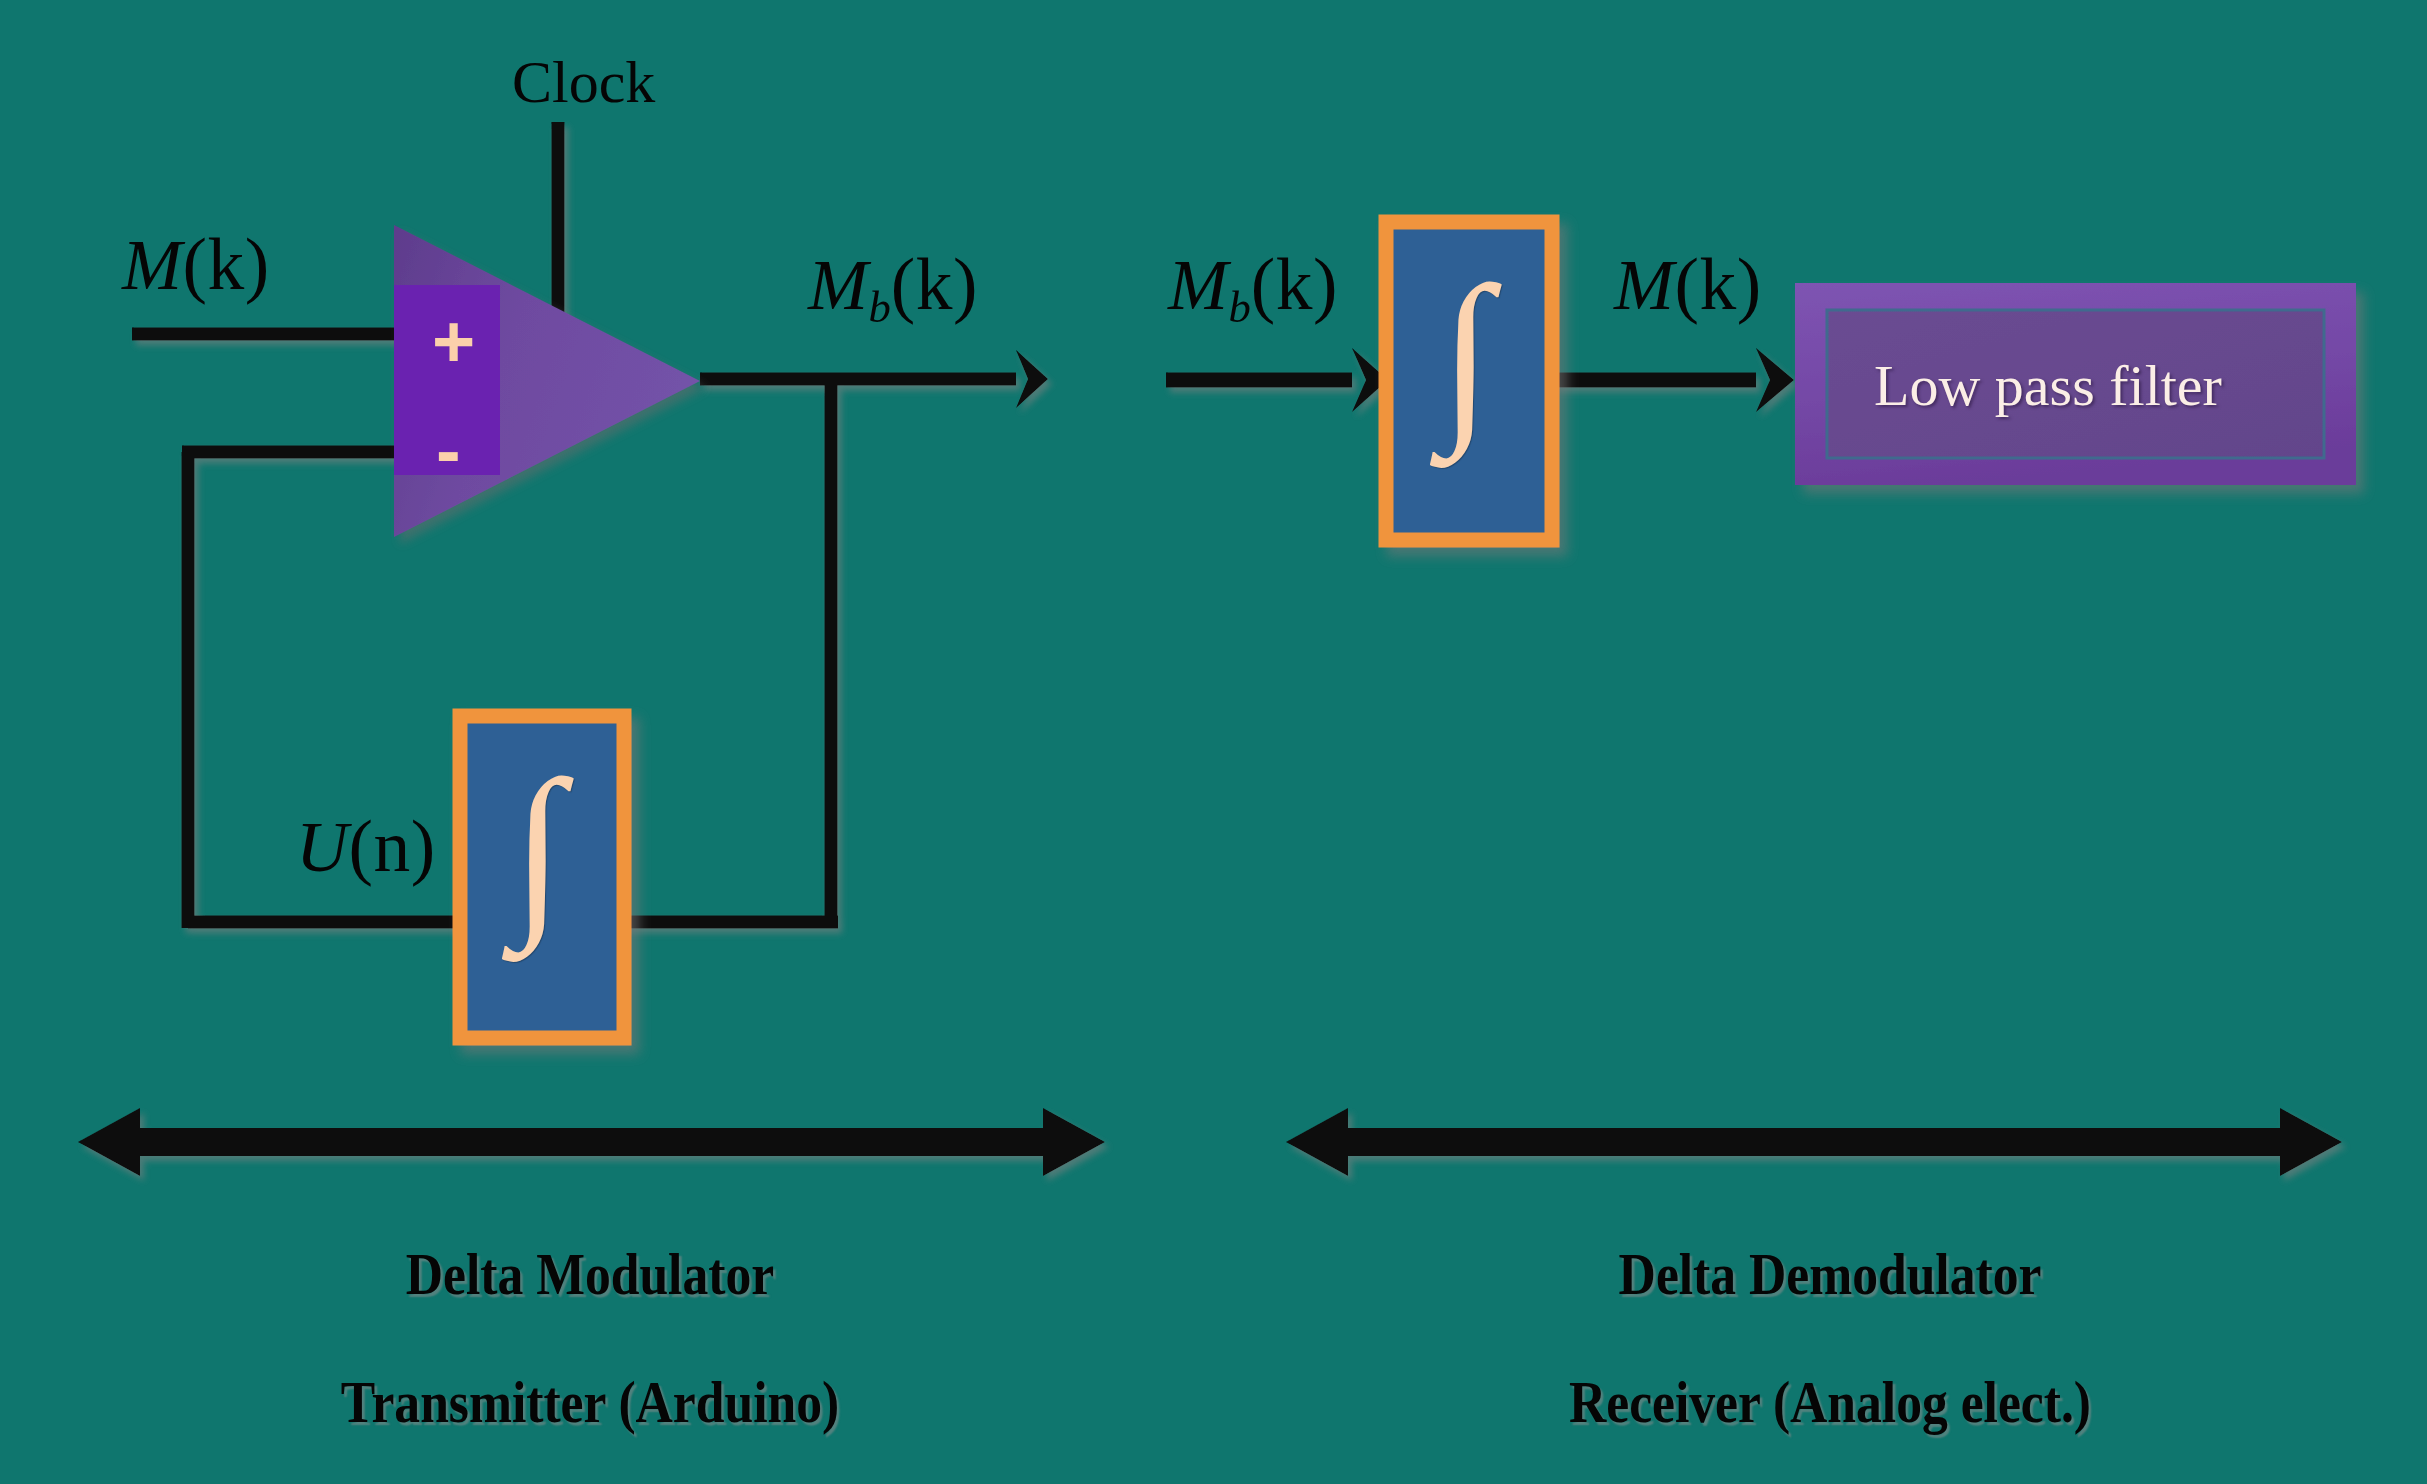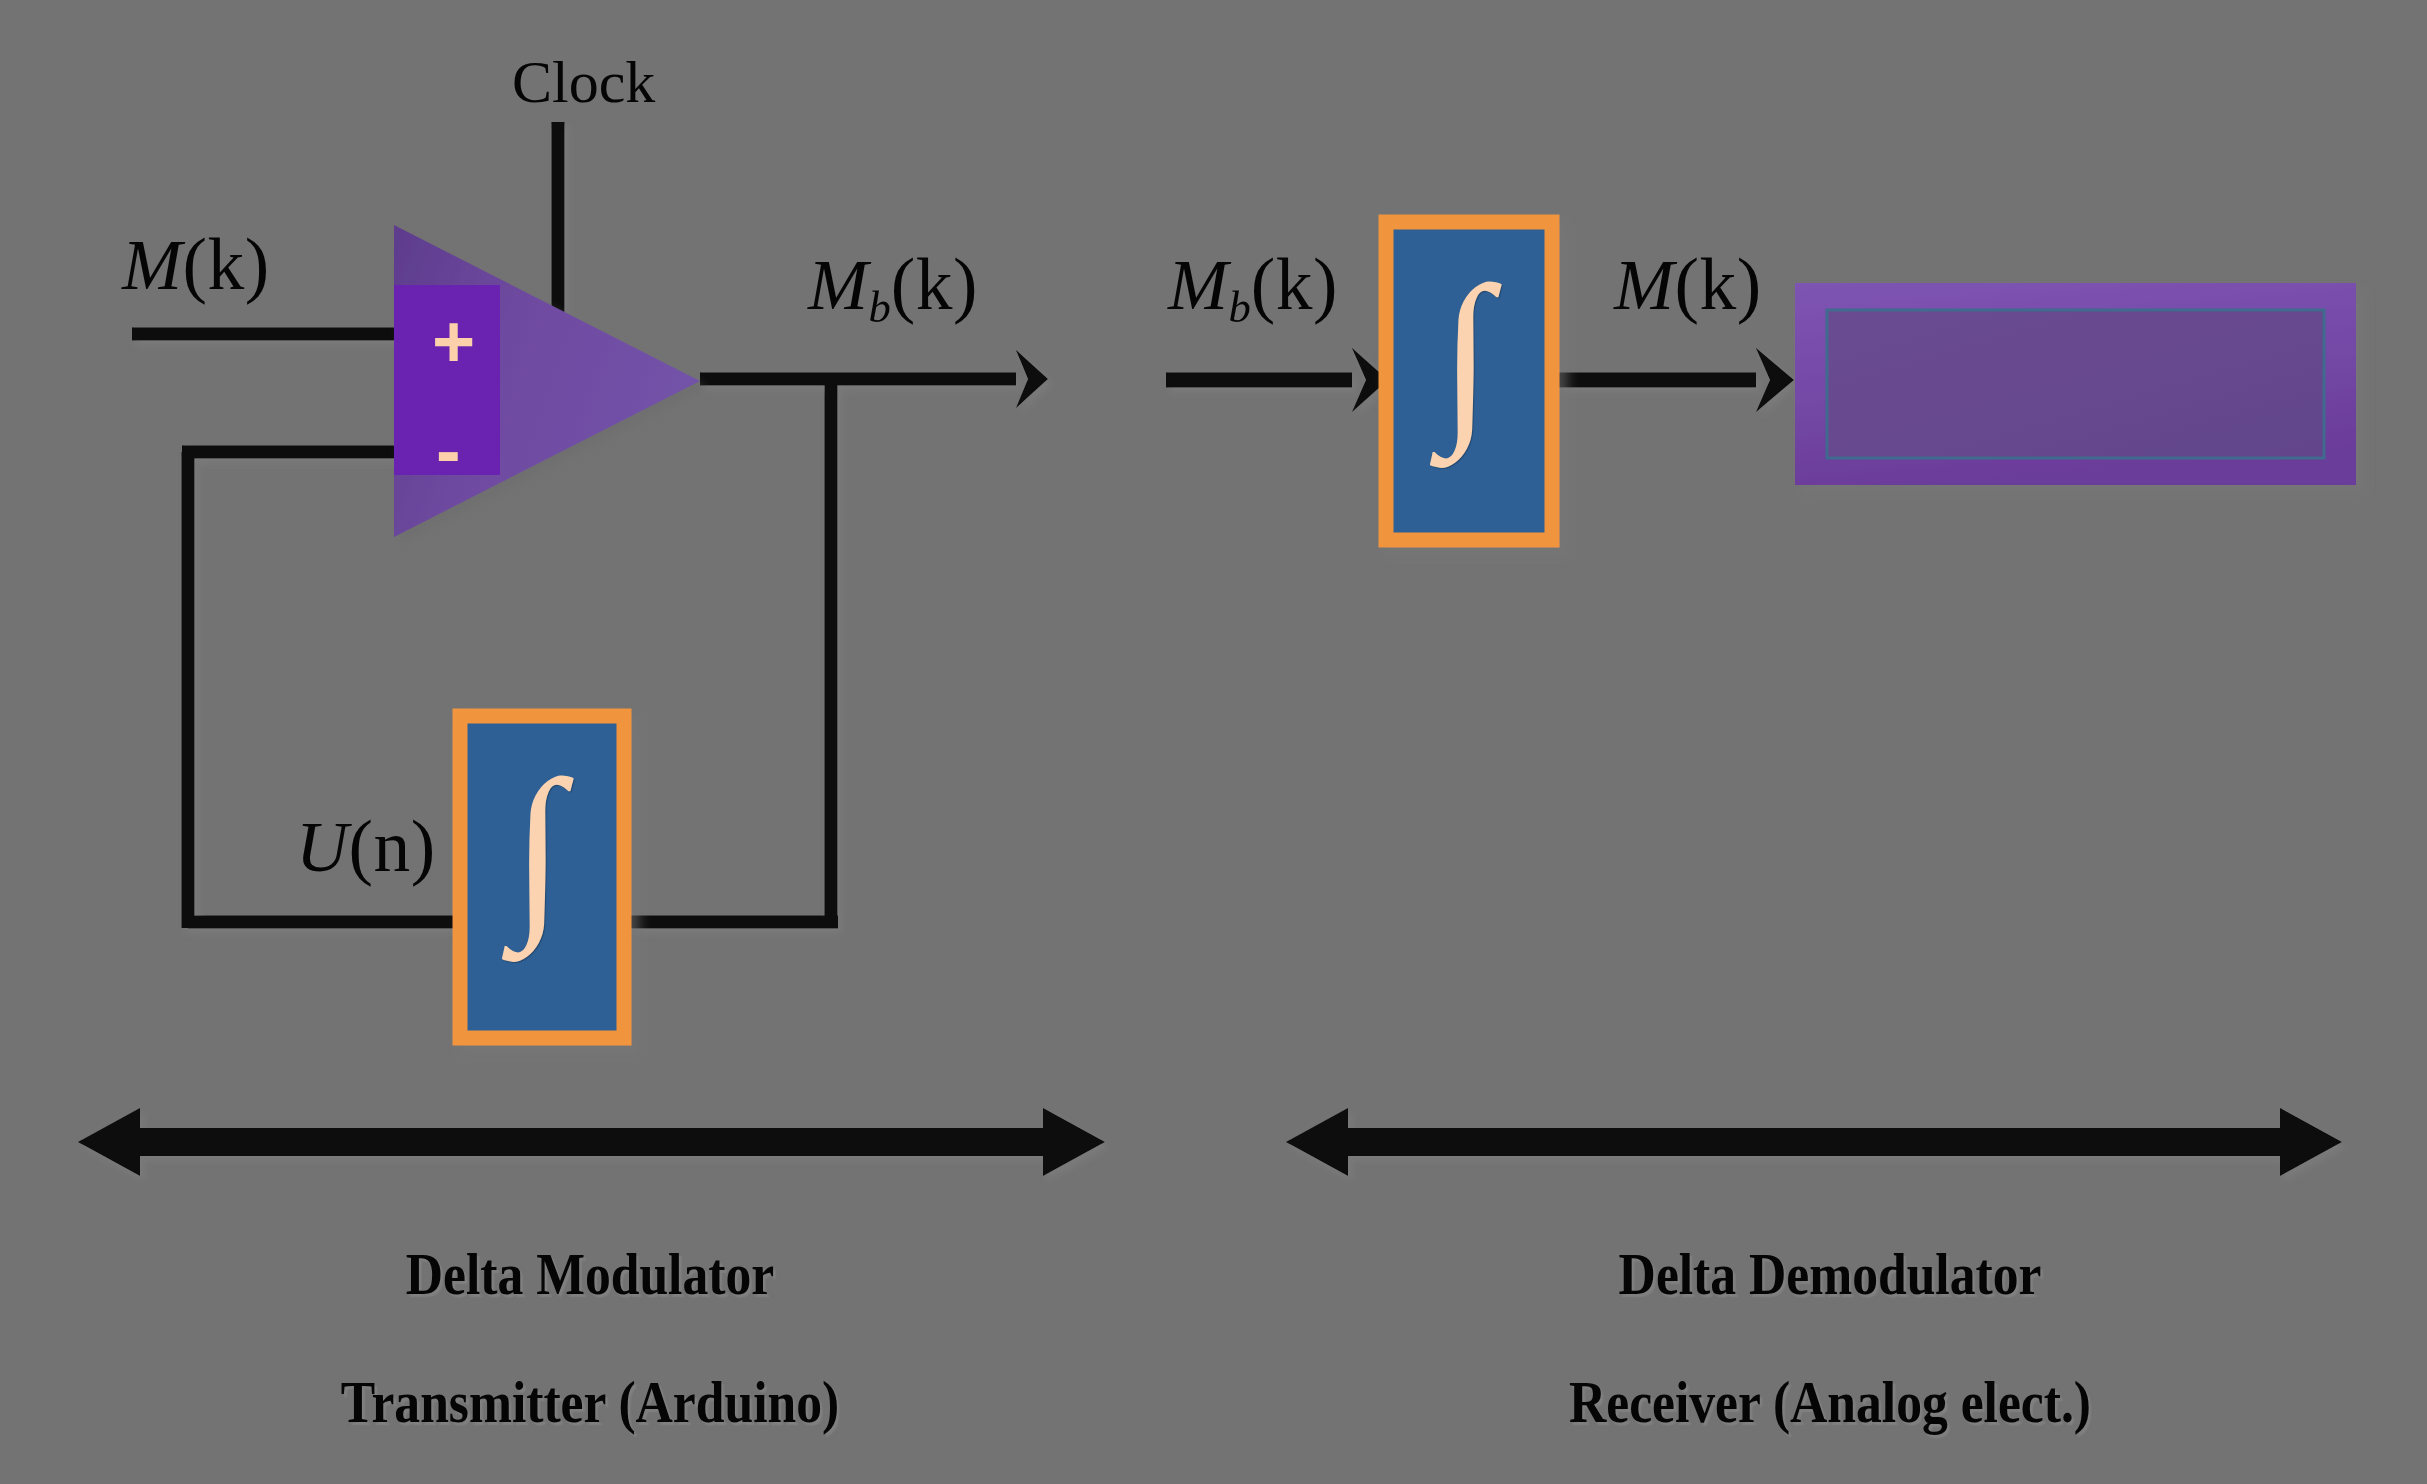--- a/index.html
+++ b/index.html
@@ -4,21 +4,21 @@
 <style>
   html, body {
     margin: 0;
     padding: 0;
     background: #ffffff;
   }
   #page {
     position: relative;
     width: 2427px;
     height: 1484px;
-    background: #737373;
+    background: #0f766e;
     overflow: hidden;
     font-family: "Liberation Serif", "DejaVu Serif", serif;
   }
   #diagram-svg {
     position: absolute;
     left: 0;
     top: 0;
     width: 2427px;
     height: 1484px;
   }
@@ -200,20 +200,21 @@
   <div class="lbl lbl-math" style="left:1168px; top:248px;">
     <span>M</span><span class="sub">b</span><span class="paren">(k)</span>
   </div>
 
   <div class="lbl lbl-math" style="left:1614px; top:248px;">
     <span>M</span><span class="paren">(k)</span>
   </div>
 
   <div class="integ-sym" style="left:1440px; top:258px; font-size:190px;">∫</div>
 
+  <div class="lbl-lpf" style="left:1874px; top:352px;">Low pass filter</div>
 
   <div class="lbl lbl-section" style="left:0px; top:1244px; width:1180px;">Delta Modulator</div>
   <div class="lbl lbl-section" style="left:0px; top:1372px; width:1180px;">Transmitter (Arduino)</div>
 
   <div class="lbl lbl-section" style="left:1240px; top:1244px; width:1180px;">Delta Demodulator</div>
   <div class="lbl lbl-section" style="left:1240px; top:1372px; width:1180px;">Receiver (Analog elect.)</div>
 
 </div>
 
 </body></html>

